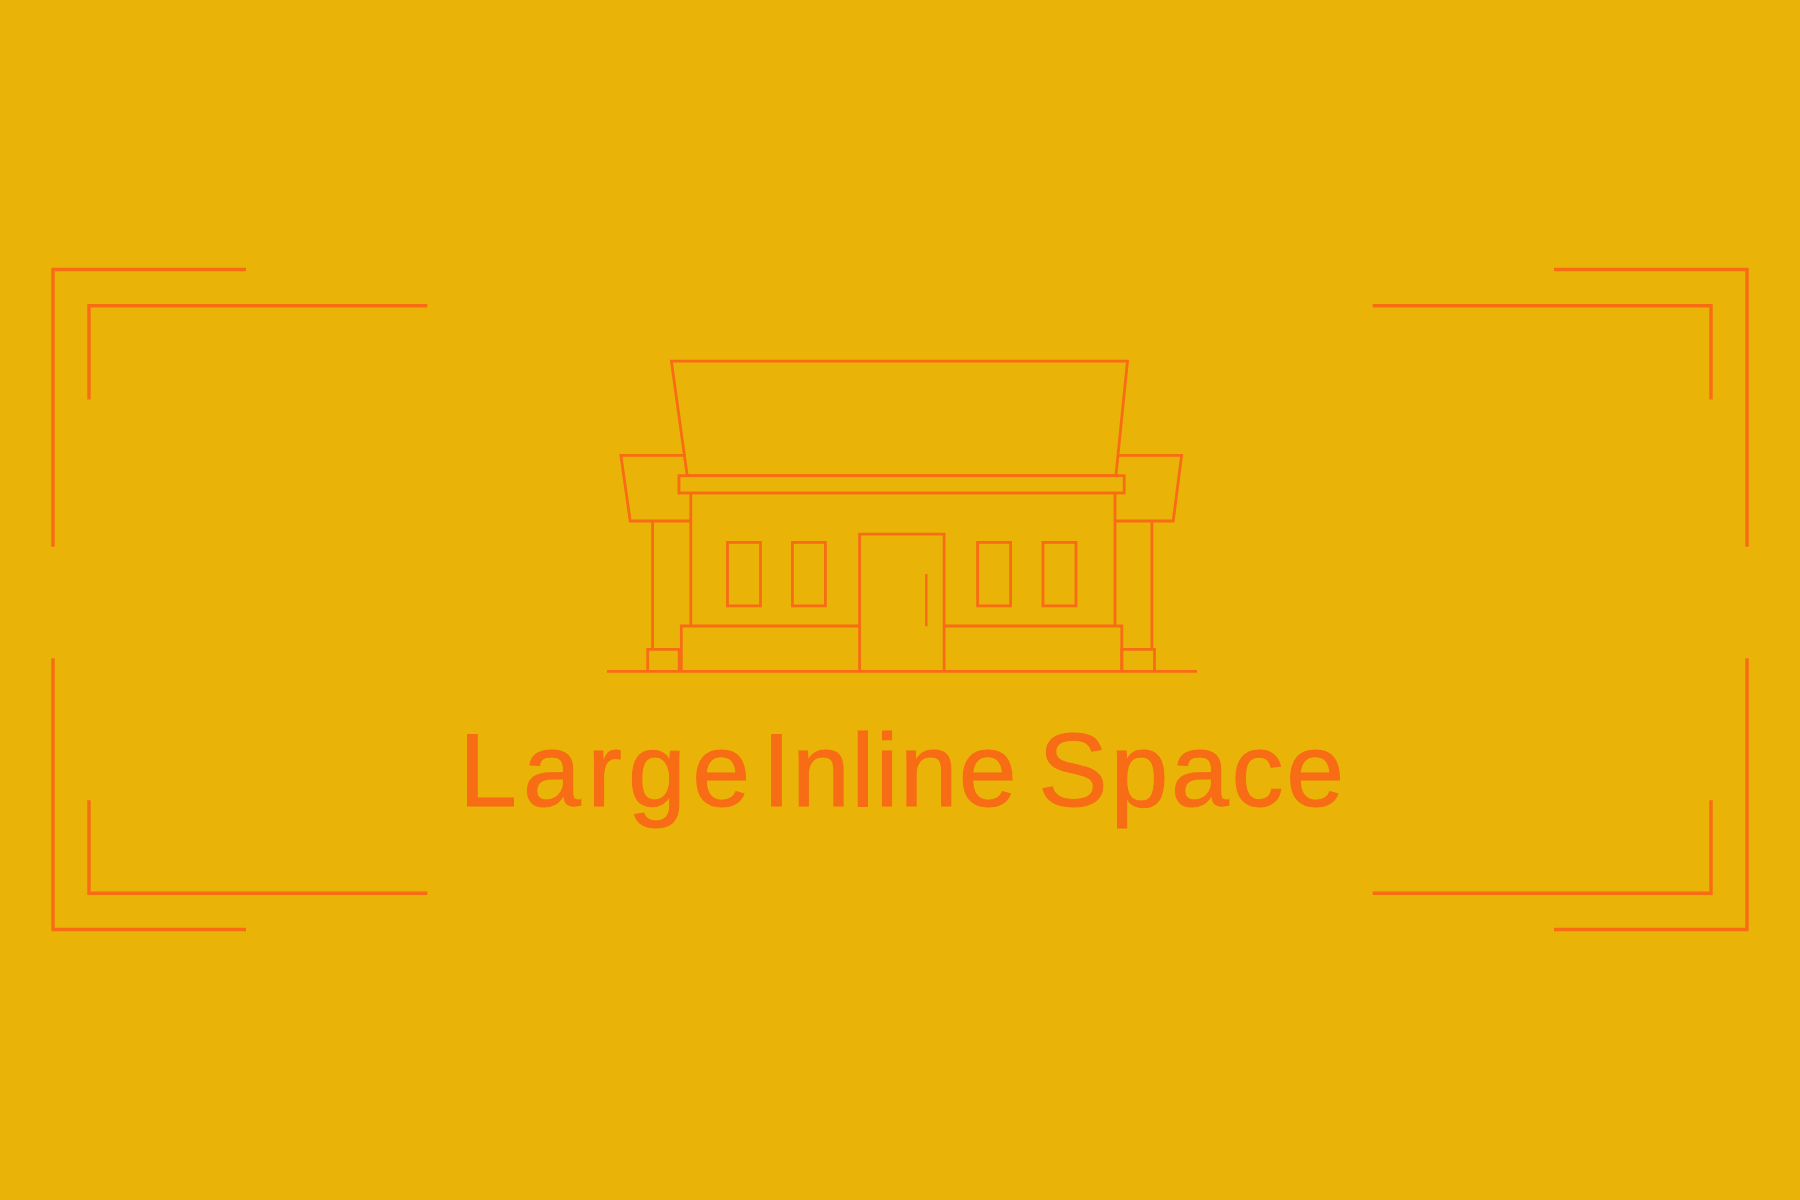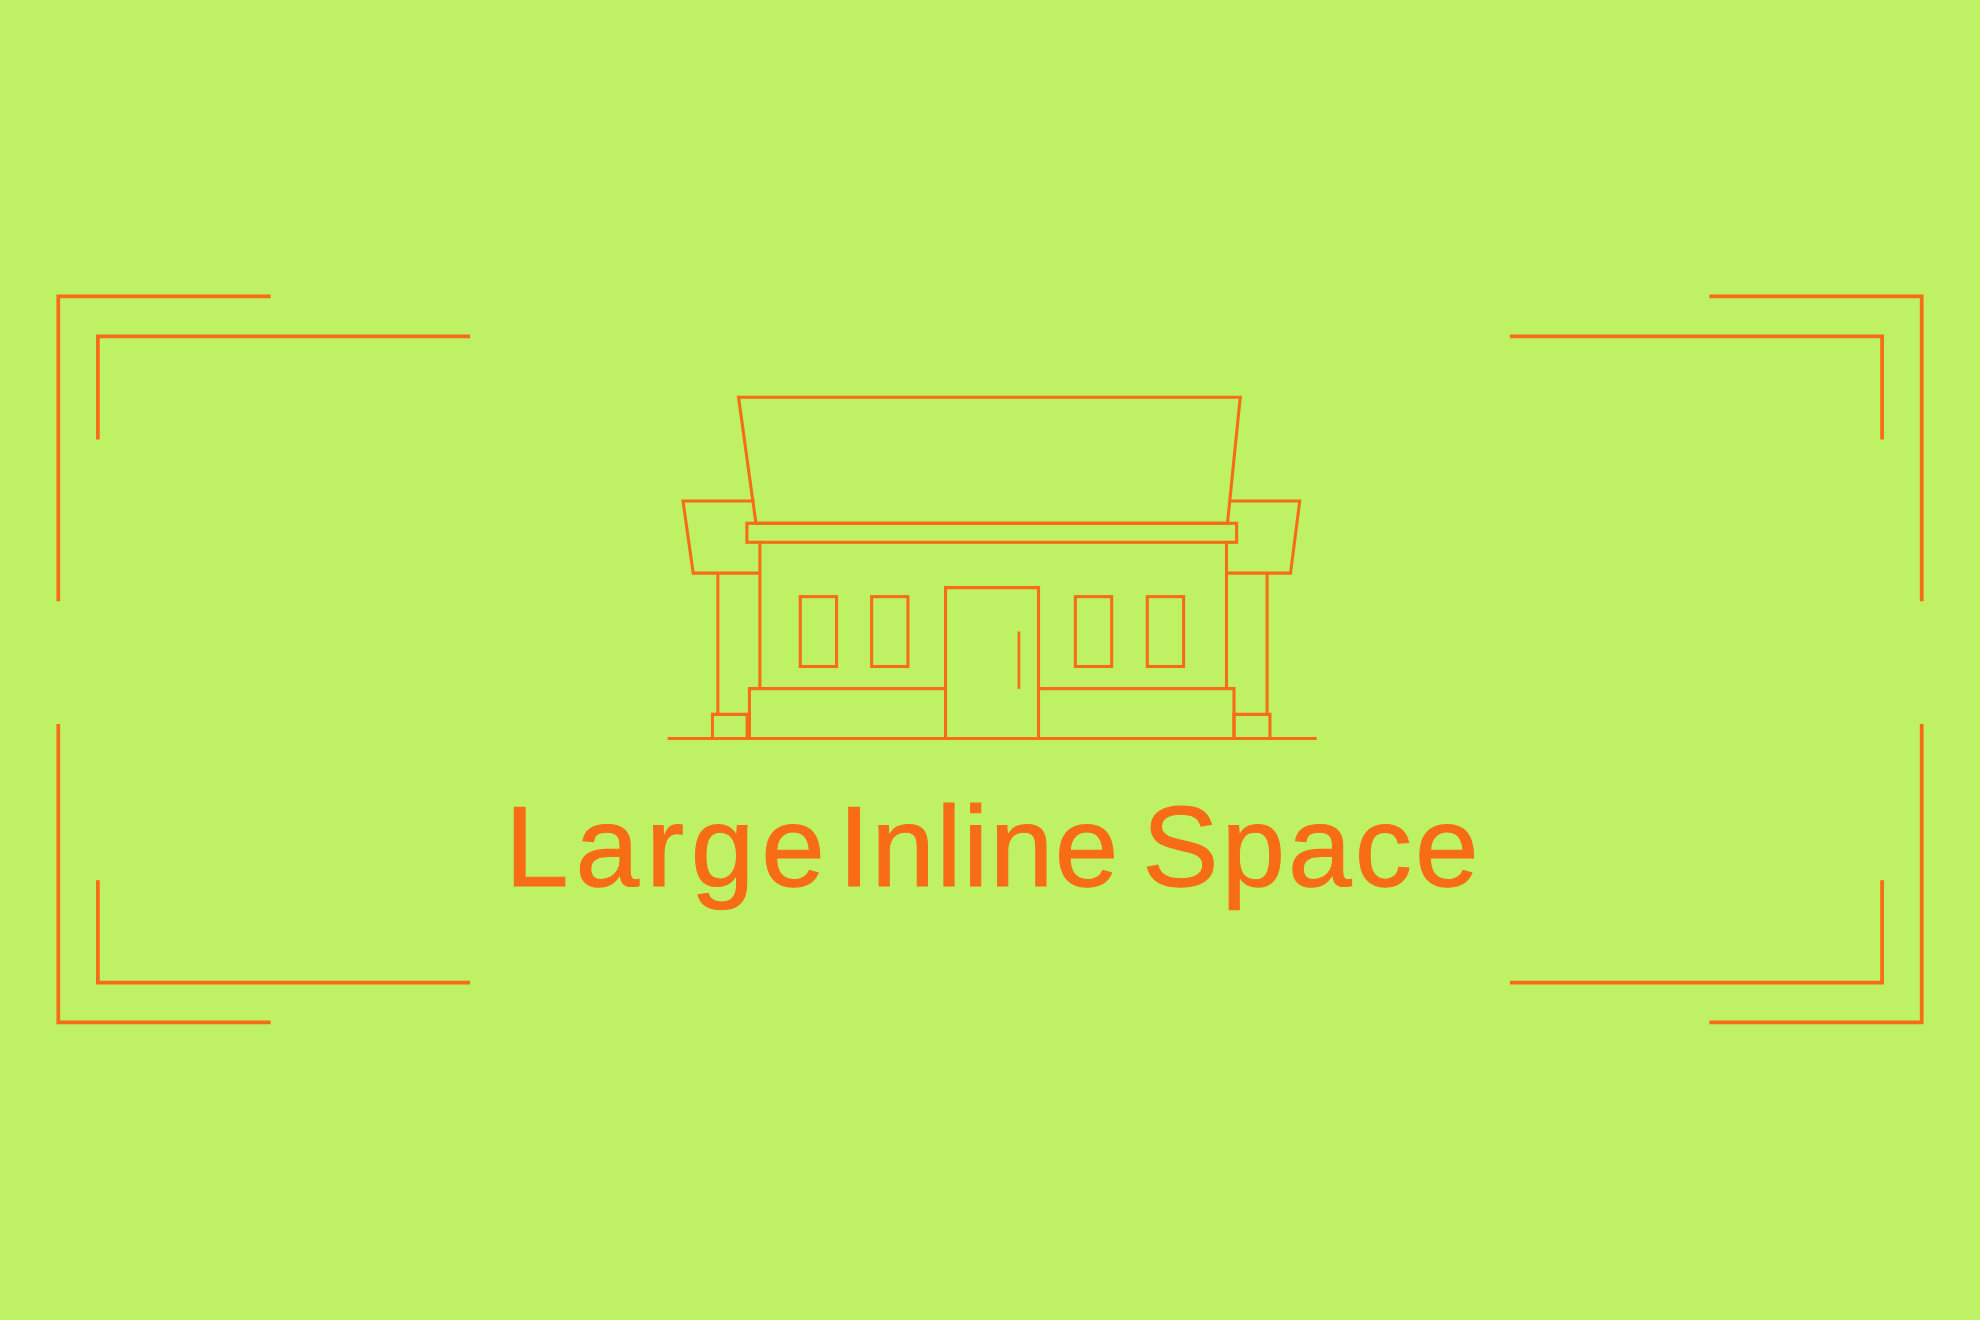--- a/index.html
+++ b/index.html
@@ -1,16 +1,16 @@
 <!DOCTYPE html>
 <html><head>
 <meta charset="utf-8">
 <style>
   html,body{margin:0;padding:0;background:#ffffff;}
-  #page{position:relative;width:1800px;height:1200px;background:#bef264;overflow:hidden;}
+  #page{position:relative;width:1800px;height:1200px;background:#eab308;overflow:hidden;}
   svg{display:block;}
   text{font-family:"Liberation Sans", sans-serif;}
 </style>
 </head>
 <body>
 <div id="page">
 <svg width="1800" height="1200" viewBox="0 0 1800 1200" fill="none">
   <g stroke="#F76C15" fill="none">
 
     <path d="M 53,546.7 L 53,269.5 L 246,269.5" stroke-width="3.4"></path>

